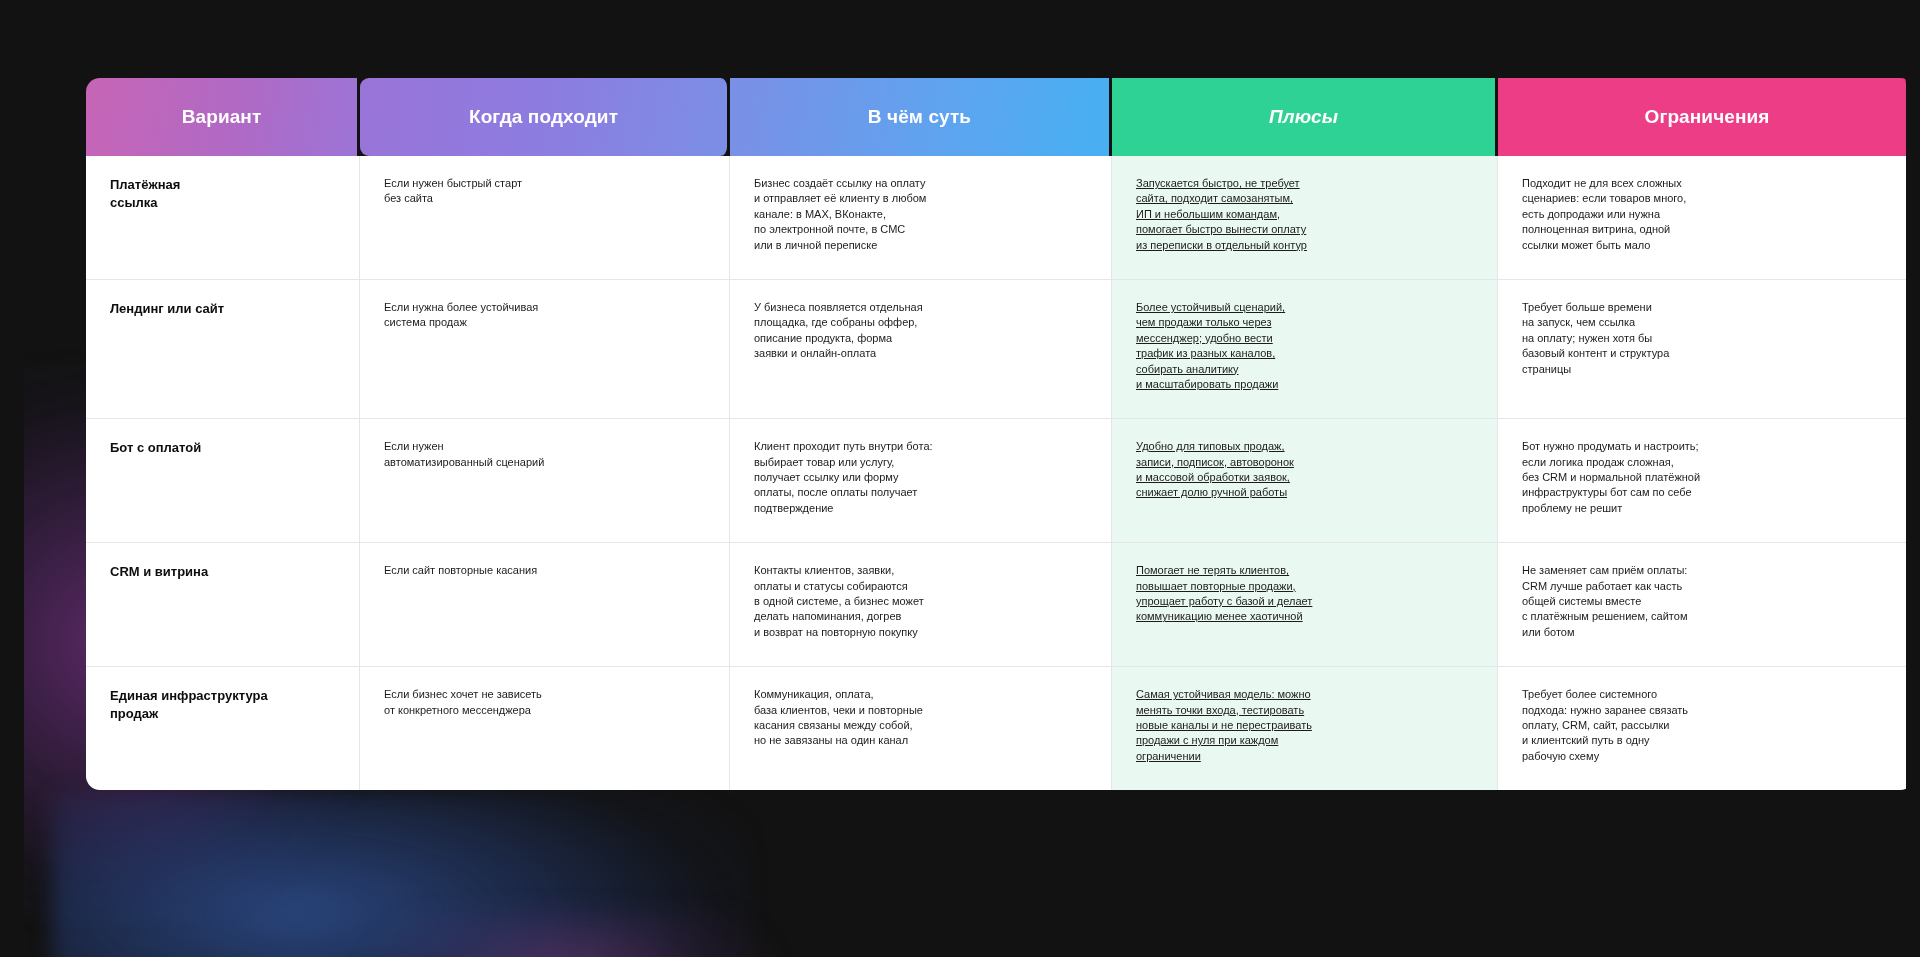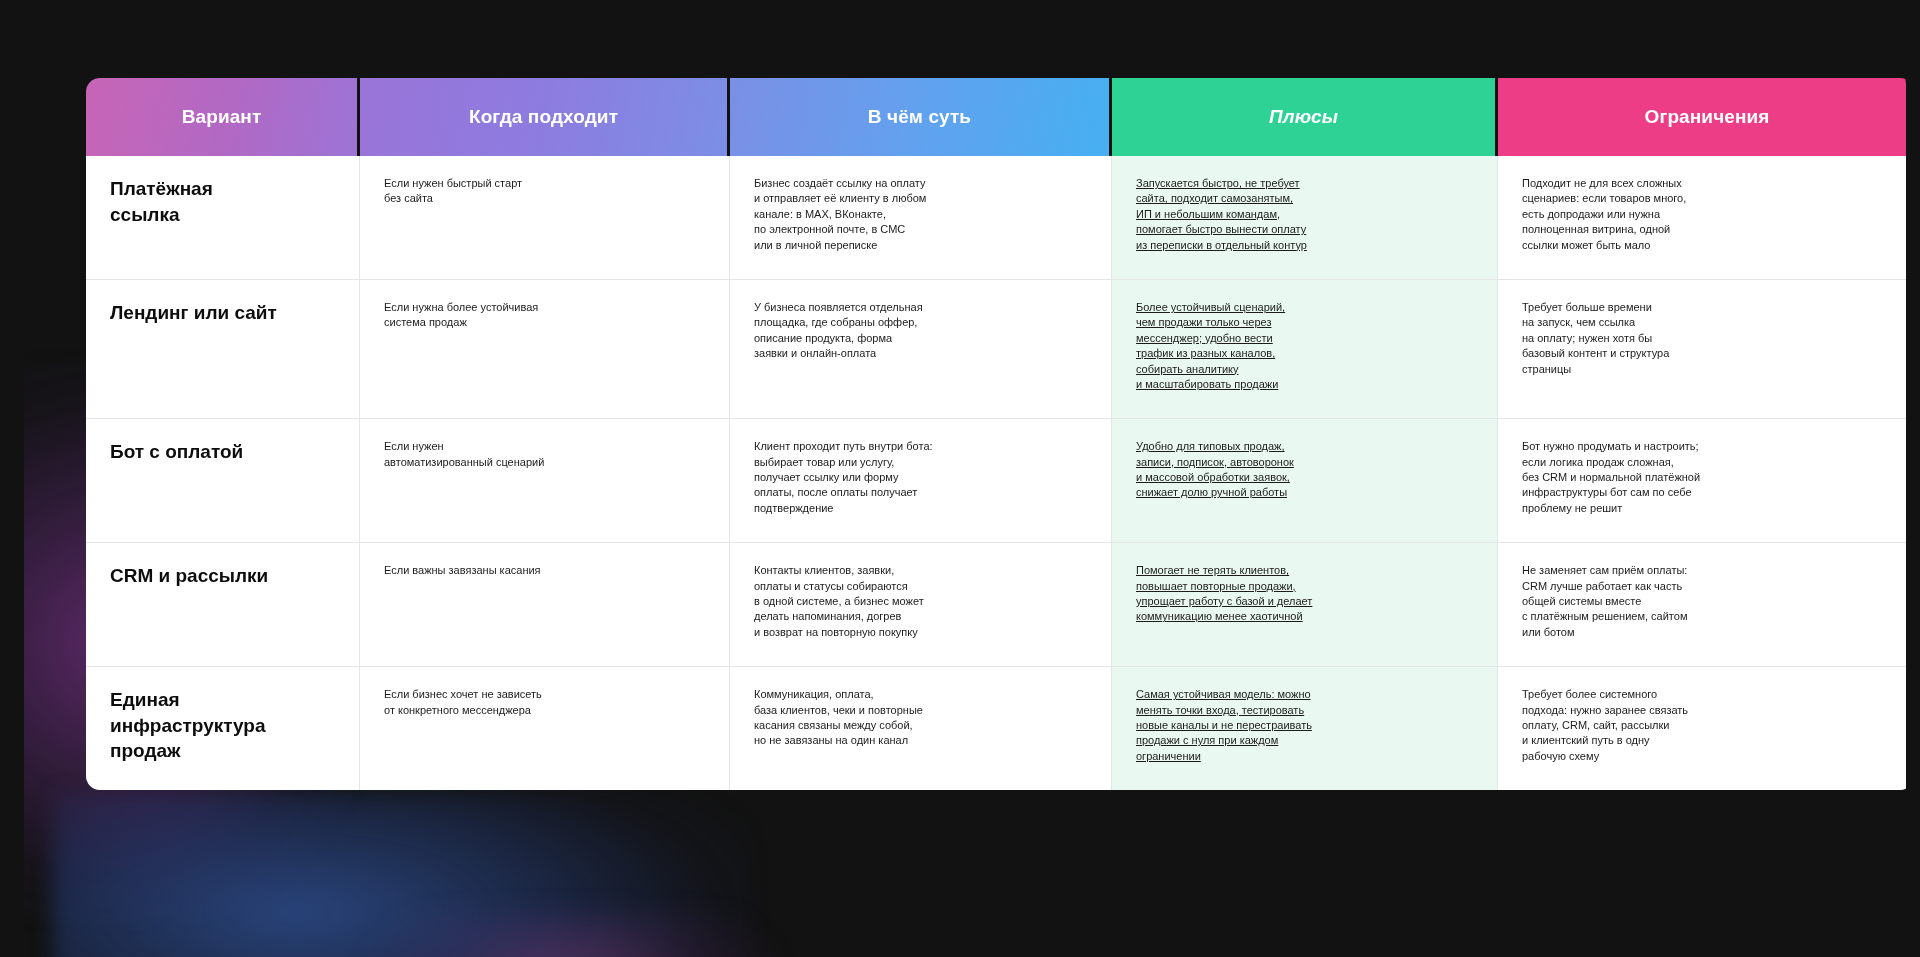--- a/index.html
+++ b/index.html
@@ -76,21 +76,21 @@
     padding: 0 10px;
     color: #ffffff;
     font-size: 19px;
     font-weight: 700;
     text-align: center;
     vertical-align: middle;
     letter-spacing: .1px;
     border: 0;
   }
   th.h1 { background: linear-gradient(100deg, #c765b6 0%, #b069c4 55%, #9c74d6 100%); border-top-left-radius: 14px; }
-  th.h2 { background: linear-gradient(100deg, #9a74d8 0%, #8d7ce0 50%, #7b8fe6 100%); }
+  th.h2 { background: linear-gradient(100deg, #9a74d8 0%, #8d7ce0 50%, #7b8fe6 100%); border-radius: 9px; }
   th.h3 { background: linear-gradient(100deg, #7b8fe6 0%, #5fa3ef 55%, #46b0f2 100%); }
   th.h4 { background: #2ed295; font-style: italic; }
   th.h5 { background: #ec3d86; border-top-right-radius: 14px; padding-left: 12px; }
 
   
   th.gap { border-right: 3px solid #121212; }
 
   
   tbody td {
     background: #ffffff;
@@ -100,21 +100,21 @@
     line-height: 1.40;
     color: #1c1c1c;
     border-bottom: 1px solid #e4e6e8;
     border-right: 1px solid #e4e6e8;
   }
   tbody tr:last-child td { border-bottom: 0; }
   tbody td.last { border-right: 0; }
 
   td.c1 {
     font-weight: 700;
-    font-size: 19px;
+    font-size: 13px;
     color: #0d0d0d;
     line-height: 1.35;
     white-space: pre-line;
   }
   td.c4 { background: #e9f8f1; text-decoration: underline; }
   td.c2, td.c3, td.c5 { white-space: pre-line; }
   td.c4 { white-space: pre-line; }
 
   tbody tr:last-child td.c1 { border-bottom-left-radius: 14px; }
   tbody tr:last-child td.c5 { border-bottom-right-radius: 14px; }
@@ -208,22 +208,22 @@
 записи, подписок, автоворонок
 и массовой обработки заявок,
 снижает долю ручной работы</td>
           <td class="c5 last">Бот нужно продумать и настроить;
 если логика продаж сложная,
 без CRM и нормальной платёжной
 инфраструктуры бот сам по себе
 проблему не решит</td>
         </tr>
         <tr>
-          <td class="c1">CRM и рассылки</td>
-          <td class="c2">Если важны завязаны касания</td>
+          <td class="c1">CRM и витрина</td>
+          <td class="c2">Если сайт повторные касания</td>
           <td class="c3">Контакты клиентов, заявки,
 оплаты и статусы собираются
 в одной системе, а бизнес может
 делать напоминания, догрев
 и возврат на повторную покупку</td>
           <td class="c4">Помогает не терять клиентов,
 повышает повторные продажи,
 упрощает работу с базой и делает
 коммуникацию менее хаотичной</td>
           <td class="c5 last">Не заменяет сам приём оплаты:

